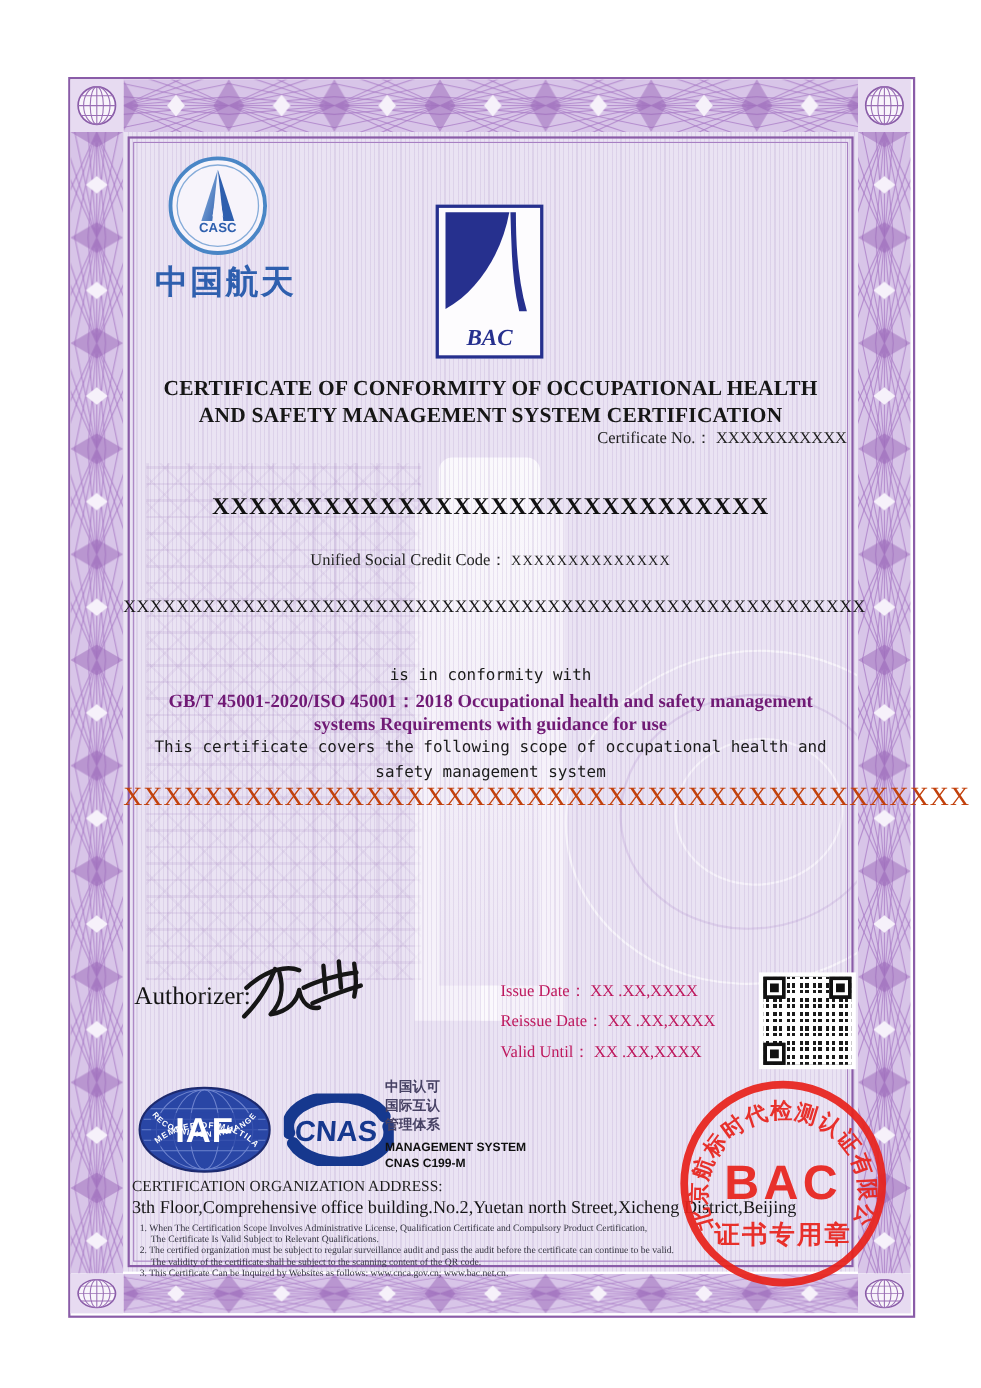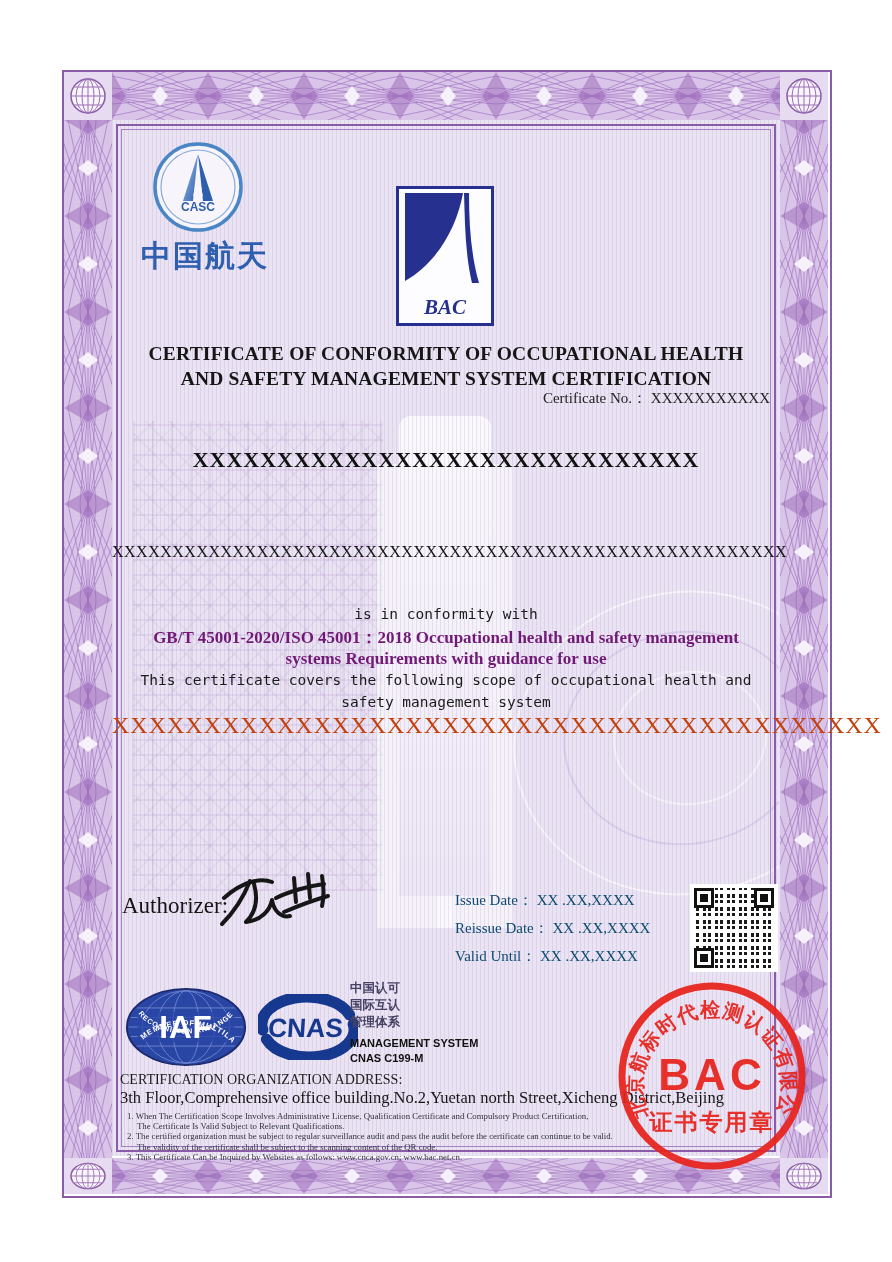--- a/index.html
+++ b/index.html
@@ -52,21 +52,21 @@
   .credit .val{font-size:13px;letter-spacing:1px;}
   .addrx{top:543px;font-size:16px;letter-spacing:.5px;color:#151515;}
   .conform{top:606px;}
   .std{font-weight:bold;font-size:17px;color:#701a75;}
   .std1{top:626px;} .std2{top:649px;}
   .scope1{top:672px;} .scope2{top:694px;}
   .scopex{top:712px;font-size:24px;letter-spacing:1px;color:#c2410c;text-align:right;}
   
   .auth{left:122px;top:893px;font-size:23px;color:#151515;}
   .sig{left:210px;top:866px;}
-  .dates{left:455px;top:891px;font-size:15px;color:#0c4a6e;}
+  .dates{left:455px;top:891px;font-size:15px;color:#be185d;}
   .dates .row{margin-bottom:9px;}
   .qr{left:690px;top:884px;width:88px;height:88px;background-color:#fff;padding:4px;box-sizing:border-box;}
   .qr-noise{width:100%;height:100%;position:relative;background-color:#fff;
      background-image:
        repeating-linear-gradient(90deg,#fff 0 2px,transparent 2px 5px,#fff 5px 9px,transparent 9px 12px),
        repeating-linear-gradient(0deg,#1a1a1a 0 3px,transparent 3px 5px,#1a1a1a 5px 9px,transparent 9px 13px);}
   .finder{position:absolute;width:20px;height:20px;background:#111;box-shadow:inset 0 0 0 3px #fff;border:3px solid #111;box-sizing:border-box;}
   .f-tl{left:0;top:0;} .f-tr{right:0;top:0;} .f-bl{left:0;bottom:0;}
   
   .iaf{left:124px;top:986px;} .cnas{left:258px;top:994px;}
@@ -197,20 +197,24 @@
 
   <div class="abs ctr title-line title1 z1">CERTIFICATE OF CONFORMITY OF OCCUPATIONAL HEALTH</div>
   <div class="abs ctr title-line title2 z1">AND SAFETY MANAGEMENT SYSTEM CERTIFICATION</div>
 
   <div class="abs certno z1">
     <span>Certificate No.：</span>
     <span>XXXXXXXXXXX</span>
   </div>
 
   <div class="abs ctr company z1">XXXXXXXXXXXXXXXXXXXXXXXXXXXXXX</div>
+  <div class="abs ctr credit z1">
+    <span>Unified Social Credit Code：</span>
+    <span class="val">XXXXXXXXXXXXXX</span>
+  </div>
   <div class="abs ctr addrx z1">XXXXXXXXXXXXXXXXXXXXXXXXXXXXXXXXXXXXXXXXXXXXXXXXXXXXXXXX</div>
   <div class="abs ctr mono conform z1">is in conformity with</div>
   <div class="abs ctr std std1 z1">GB/T 45001-2020/ISO 45001：2018 Occupational health and safety management</div>
   <div class="abs ctr std std2 z1">systems Requirements with guidance for use</div>
   <div class="abs ctr mono scope1 z1">This certificate covers the following scope of occupational health and</div>
   <div class="abs ctr mono scope2 z1">safety management system</div>
   <div class="abs ctr scopex z1">XXXXXXXXXXXXXXXXXXXXXXXXXXXXXXXXXXXXXXXXXX</div>
 
   <div class="abs auth z1">Authorizer:</div>
   <div class="abs sig z1">

